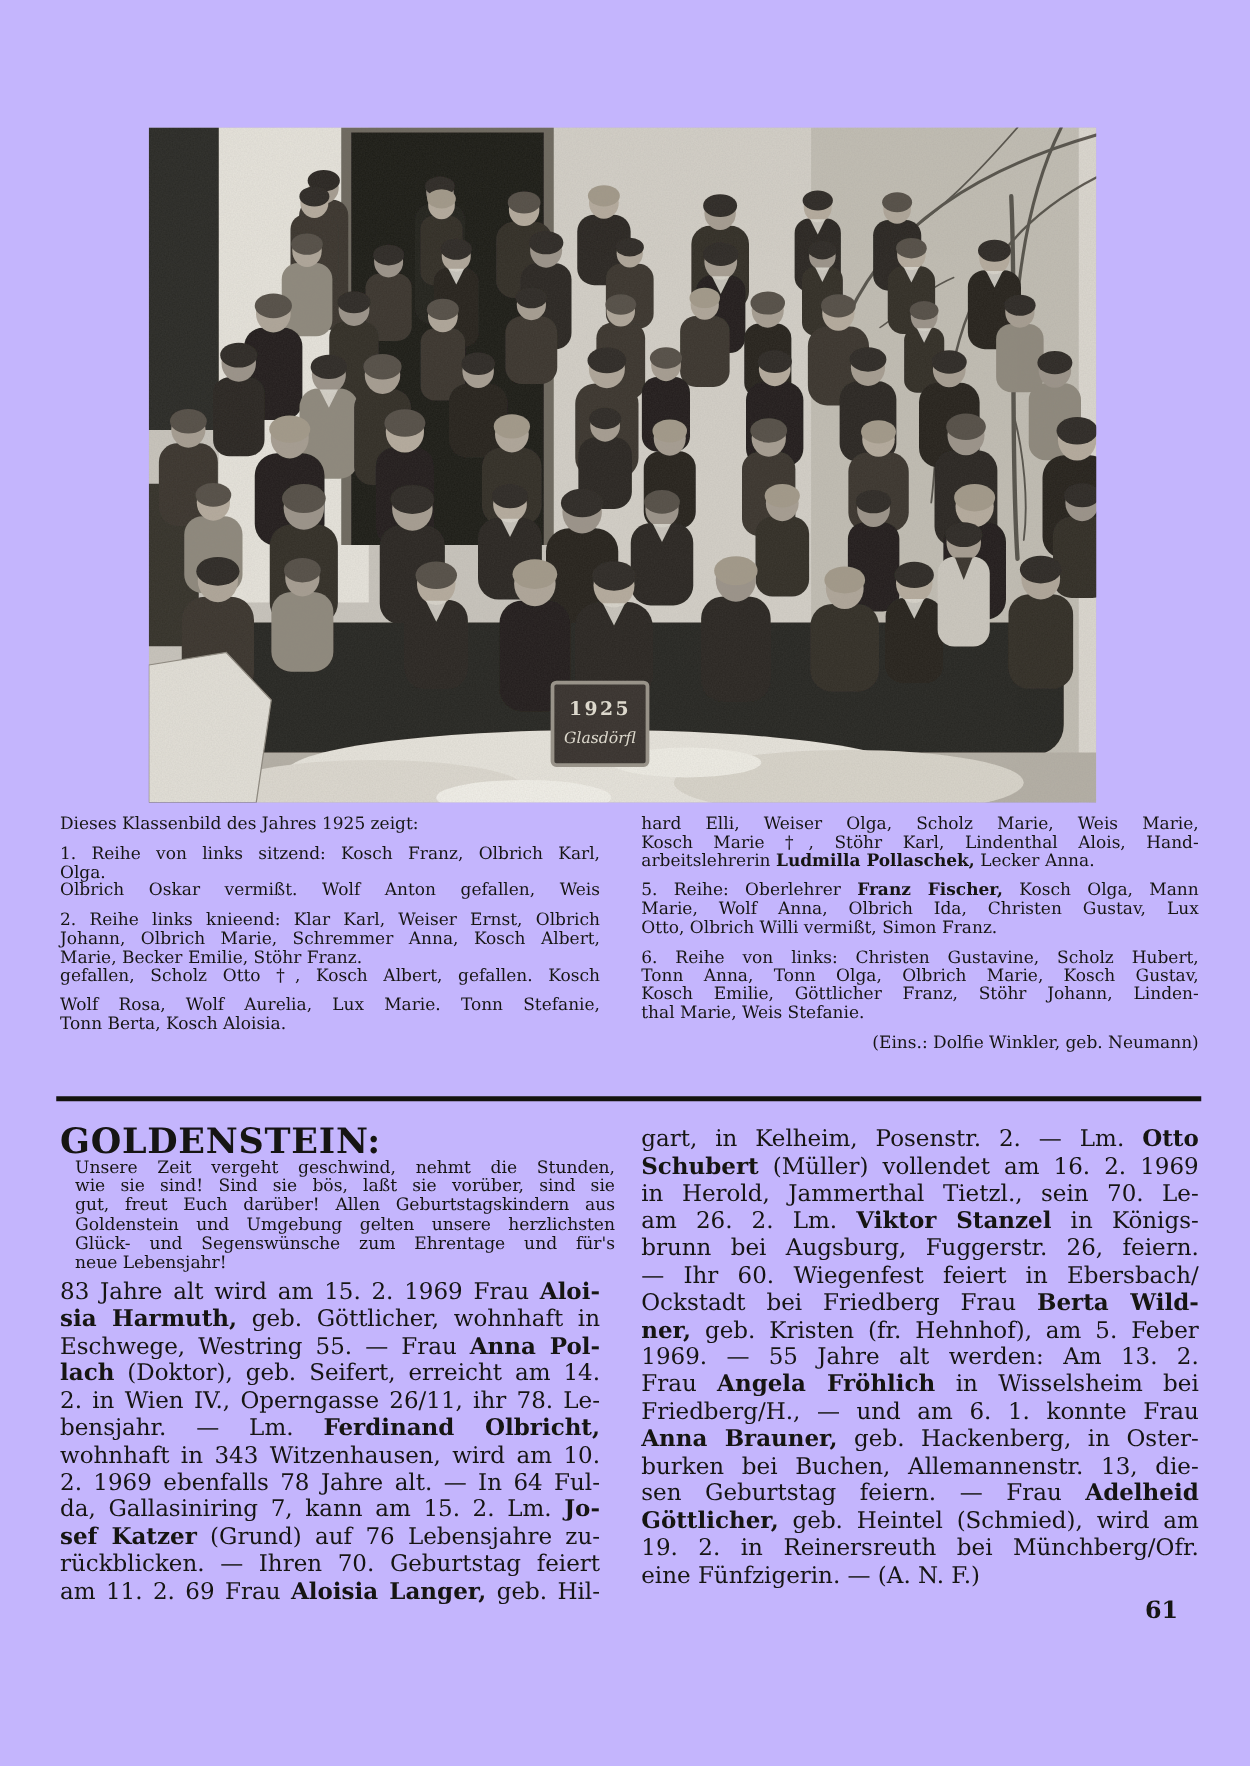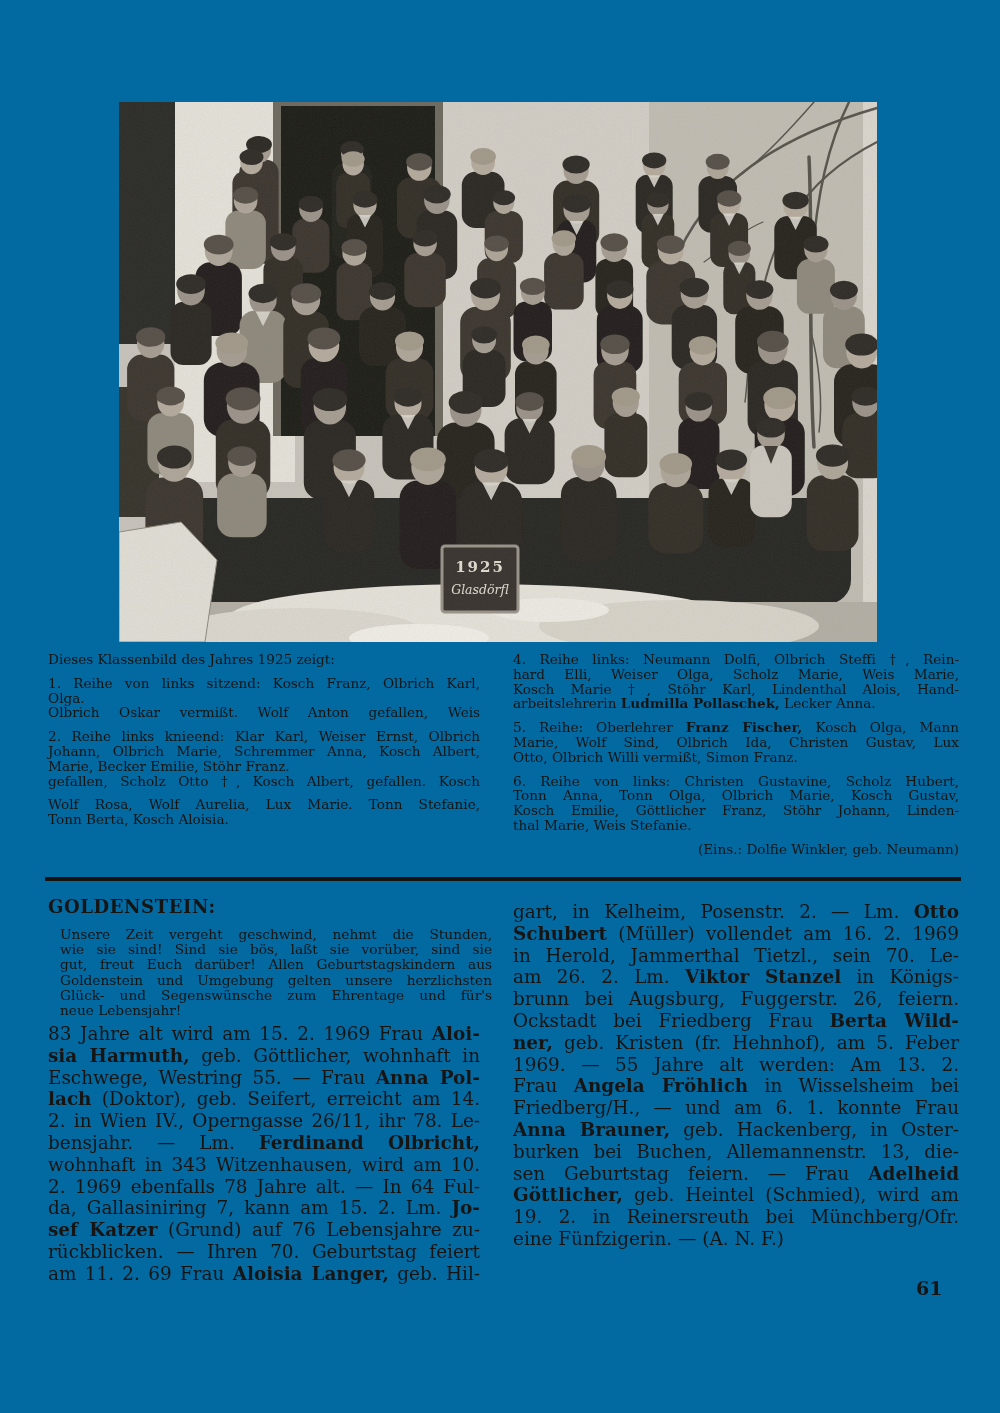--- a/index.html
+++ b/index.html
@@ -1,29 +1,29 @@
 <!DOCTYPE html>
 <html><head>
 <meta charset="utf-8">
 <style>
   html,body{margin:0;padding:0;background:#e9e7e2;}
-  .sheet{position:relative;width:1000px;height:1413px;margin:0 auto;background:#0369a1;
+  .sheet{position:relative;width:1000px;height:1413px;margin:0 auto;background:#c4b5fd;
          font-family:"DejaVu Serif","Liberation Serif",serif;color:#161513;overflow:hidden;}
 
   
   .photo-wrap{position:absolute;left:119px;top:102px;width:758px;height:540px;
               box-shadow:inset 0 0 14px rgba(0,0,0,.18);}
   .photo-wrap svg{display:block;width:100%;height:100%;}
   .slate-text{font-family:"DejaVu Serif",serif;fill:#e3ded2;}
 
   
   .cap-left  {position:absolute;left:48px; top:652px;width:432px;}
   .cap-right {position:absolute;left:513px;top:652px;width:446px;}
   .rule{position:absolute;left:45px;top:877px;width:916px;height:4px;background:#14130f;border:0;margin:0;}
-  .gl-head{position:absolute;left:48px;top:896px;margin:0;font-size:18px;font-weight:bold;letter-spacing:.6px;}
+  .gl-head{position:absolute;left:48px;top:896px;margin:0;font-size:28px;font-weight:bold;letter-spacing:.6px;}
   .gl-intro{position:absolute;left:60px;top:927px;width:432px;}
   .gl-left {position:absolute;left:48px;top:1023px;width:432px;}
   .gl-right{position:absolute;left:513px;top:901px;width:446px;}
   .pagenum{position:absolute;left:916px;top:1277px;font-size:19px;font-weight:bold;}
 
   .ln{text-align:justify;text-align-last:justify;}
   .ln.nj{text-align-last:left;}
   .ln.rt{text-align:right;text-align-last:right;}
   .cap .ln{font-size:13.6px;line-height:14.8px;text-align:center;}
   .cap .para{margin:0 0 9px 0;}
@@ -331,28 +331,27 @@
         <div class="ln nj"><span>Marie, Becker Emilie, Stöhr Franz.</span></div>
         <div class="ln"><span>gefallen, Scholz Otto †, Kosch Albert, gefallen. Kosch</span></div>
       </div>
       <div class="para">
         <div class="ln"><span>Wolf Rosa, Wolf Aurelia, Lux Marie. Tonn Stefanie,</span></div>
         <div class="ln nj"><span>Tonn Berta, Kosch Aloisia.</span></div>
       </div>
     </div>
   <div class="cap cap-right" id="capR">
       <div class="para">
-        <div class="ln"><span>4. Reihe links: Neumann Dolfi, Olbrich Steffi †, Rein-</span></div>
         <div class="ln"><span>hard Elli, Weiser Olga, Scholz Marie, Weis Marie,</span></div>
         <div class="ln"><span>Kosch Marie †, Stöhr Karl, Lindenthal Alois, Hand-</span></div>
         <div class="ln nj"><span>arbeitslehrerin </span><b>Ludmilla Pollaschek,</b><span> Lecker Anna.</span></div>
       </div>
       <div class="para">
         <div class="ln"><span>5. Reihe: Oberlehrer </span><b>Franz Fischer,</b><span> Kosch Olga, Mann</span></div>
-        <div class="ln"><span>Marie, Wolf Sind, Olbrich Ida, Christen Gustav, Lux</span></div>
+        <div class="ln"><span>Marie, Wolf Anna, Olbrich Ida, Christen Gustav, Lux</span></div>
         <div class="ln nj"><span>Otto, Olbrich Willi vermißt, Simon Franz.</span></div>
       </div>
       <div class="para">
         <div class="ln"><span>6. Reihe von links: Christen Gustavine, Scholz Hubert,</span></div>
         <div class="ln"><span>Tonn Anna, Tonn Olga, Olbrich Marie, Kosch Gustav,</span></div>
         <div class="ln"><span>Kosch Emilie, Göttlicher Franz, Stöhr Johann, Linden-</span></div>
         <div class="ln nj"><span>thal Marie, Weis Stefanie.</span></div>
       </div>
       <div class="para">
         <div class="ln rt"><span>(Eins.: Dolfie Winkler, geb. Neumann)</span></div>
@@ -383,20 +382,21 @@
       <div class="ln"><b>sef Katzer</b><span> (Grund) auf 76 Lebensjahre zu-</span></div>
       <div class="ln"><span>rückblicken. — Ihren 70. Geburtstag feiert</span></div>
       <div class="ln"><span>am 11. 2. 69 Frau </span><b>Aloisia Langer,</b><span> geb. Hil-</span></div>
     </div>
   <div class="gl-right" id="glR">
       <div class="ln"><span>gart, in Kelheim, Posenstr. 2. — Lm. </span><b>Otto</b></div>
       <div class="ln"><b>Schubert</b><span> (Müller) vollendet am 16. 2. 1969</span></div>
       <div class="ln"><span>in Herold, Jammerthal Tietzl., sein 70. Le-</span></div>
       <div class="ln"><span>am 26. 2. Lm. </span><b>Viktor Stanzel</b><span> in Königs-</span></div>
       <div class="ln"><span>brunn bei Augsburg, Fuggerstr. 26, feiern.</span></div>
+      <div class="ln"><span>— Ihr 60. Wiegenfest feiert in Ebersbach/</span></div>
       <div class="ln"><span>Ockstadt bei Friedberg Frau </span><b>Berta Wild-</b></div>
       <div class="ln"><b>ner,</b><span> geb. Kristen (fr. Hehnhof), am 5. Feber</span></div>
       <div class="ln"><span>1969. — 55 Jahre alt werden: Am 13. 2.</span></div>
       <div class="ln"><span>Frau </span><b>Angela Fröhlich</b><span> in Wisselsheim bei</span></div>
       <div class="ln"><span>Friedberg/H., — und am 6. 1. konnte Frau</span></div>
       <div class="ln"><b>Anna Brauner,</b><span> geb. Hackenberg, in Oster-</span></div>
       <div class="ln"><span>burken bei Buchen, Allemannenstr. 13, die-</span></div>
       <div class="ln"><span>sen Geburtstag feiern. — Frau </span><b>Adelheid</b></div>
       <div class="ln"><b>Göttlicher,</b><span> geb. Heintel (Schmied), wird am</span></div>
       <div class="ln"><span>19. 2. in Reinersreuth bei Münchberg/Ofr.</span></div>

